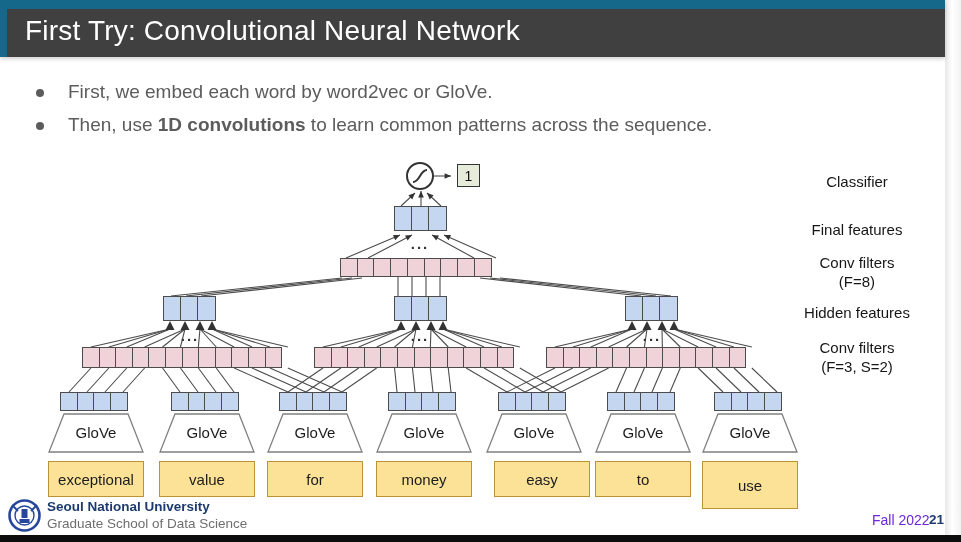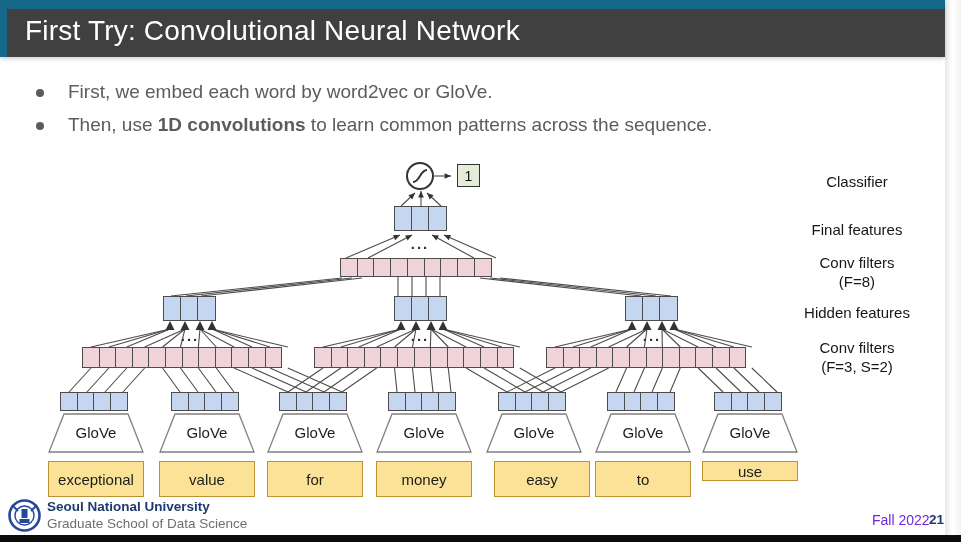--- a/index.html
+++ b/index.html
@@ -325,21 +325,21 @@
   </div>
 <div class="glove-label" style="left: 643px; top: 424px;">GloVe</div>
 <div class="word-box" style="left: 595px; top: 461px; width: 96px; height: 36px;">to</div>
 <div class="cellrow blue" style="left: 714px; top: 392px; height: 19px;">
     <div class="cell first" style="width: 18px;"></div>
     <div class="cell" style="width: 18px;"></div>
     <div class="cell" style="width: 18px;"></div>
     <div class="cell" style="width: 18px;"></div>
   </div>
 <div class="glove-label" style="left: 750px; top: 424px;">GloVe</div>
-<div class="word-box" style="left: 702px; top: 461px; width: 96px; height: 20px;">use</div>
+<div class="word-box" style="left: 702px; top: 461px; width: 96px; height: 48px;">use</div>
 <div class="ellipsis" style="left: 420px; top: 243px;">...</div>
 <div class="ellipsis" style="left: 190px; top: 335px;">...</div>
 <div class="ellipsis" style="left: 420px; top: 335px;">...</div>
 <div class="ellipsis" style="left: 652px; top: 335px;">...</div>
 <div class="side-label" style="top: 172px;">
     <div>Classifier</div>
   </div>
 <div class="side-label" style="top: 220px;">
     <div>Final features</div>
   </div>

